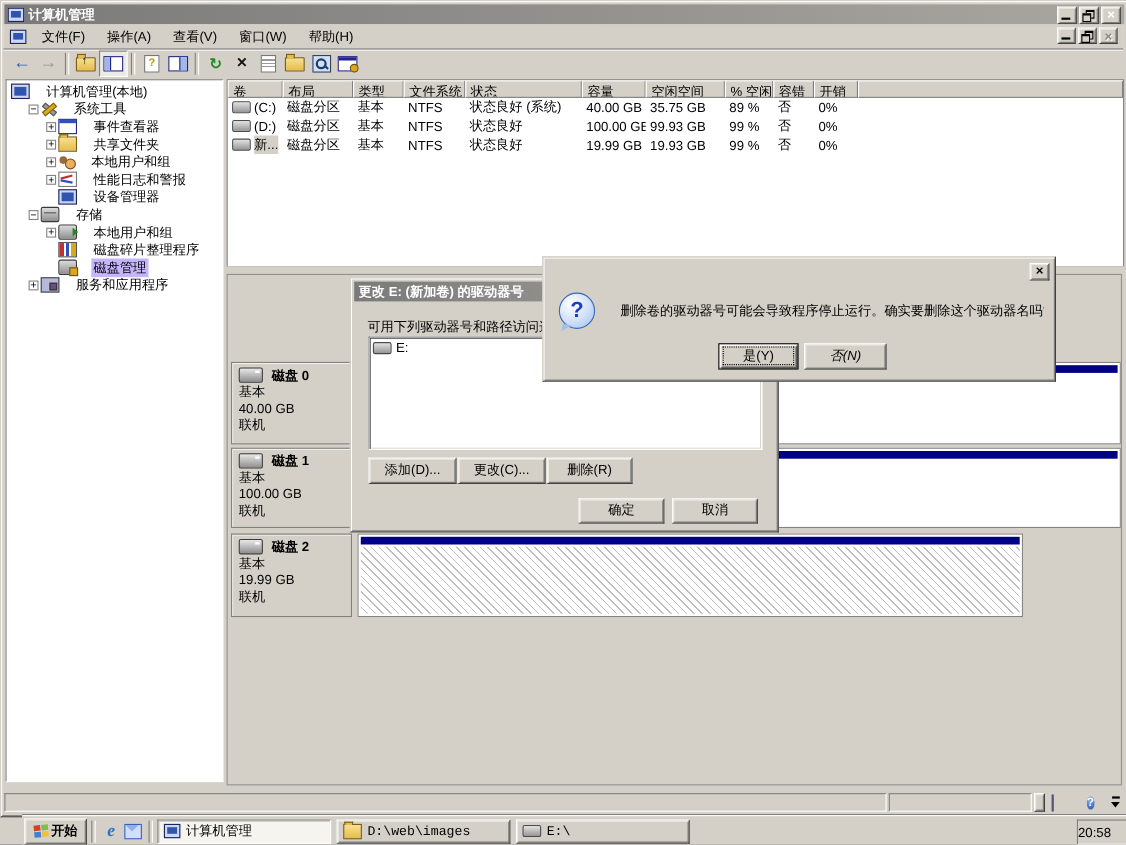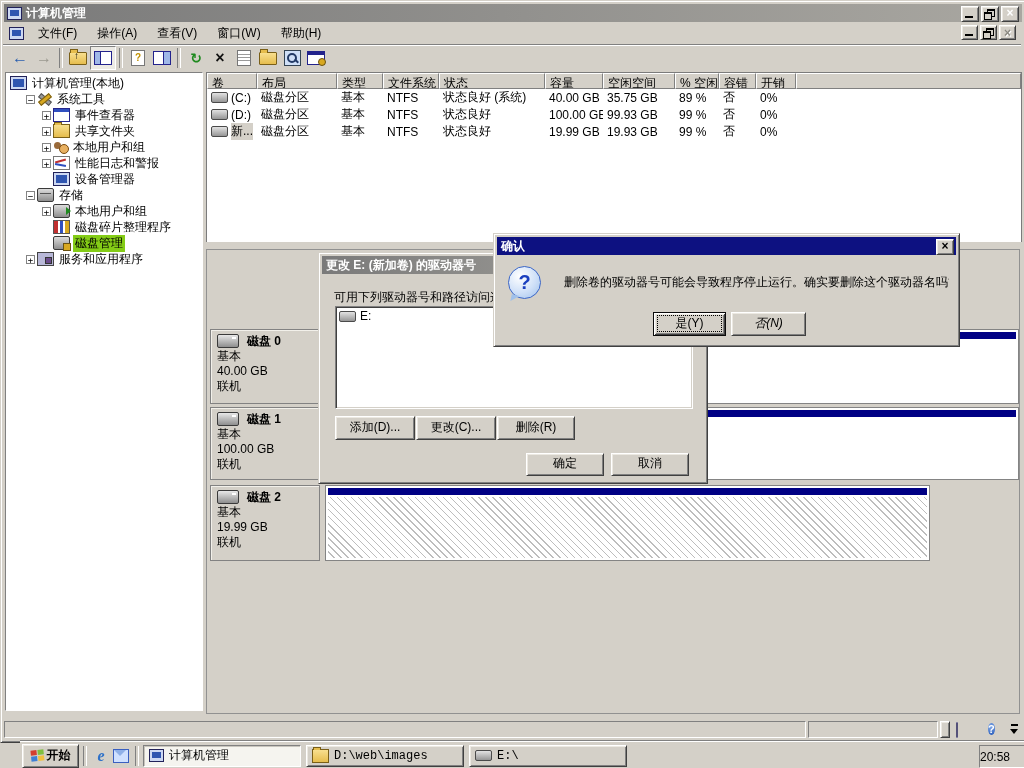--- a/index.html
+++ b/index.html
@@ -80,29 +80,29 @@
   .ti-defrag{background:#fff;border:1px solid #555;background-image:linear-gradient(90deg,#c03030 1px 4px,#0000 4px 6px,#3050c0 6px 9px,#0000 9px 11px,#d8a820 11px 14px);}
   .ti-diskmgmt::after{content:"";position:absolute;right:-2px;bottom:-2px;width:6px;height:6px;background:#d8a820;border:1px solid #6a5210;}
   .ti-services{background:#b8b8d8;border:1px solid #444;}
   .ti-services::after{content:"";position:absolute;right:1px;bottom:1px;width:5px;height:5px;background:#6a4a8a;border:1px solid #333;}
   
   .client{position:absolute;left:3px;top:69px;width:1018px;height:644px;background:#D4D0C8;}
   .tree-panel{position:absolute;left:1px;top:2px;width:198px;height:639px;background:#fff;overflow:hidden;padding-top:2px;box-sizing:border-box;}
   .tree-row{display:flex;align-items:center;height:16px;white-space:nowrap;}
   .exp{width:9px;height:9px;flex:none;border:1px solid #848484;background:#fff;font:9px/8px "DejaVu Sans Mono",monospace;text-align:center;margin-right:2px;box-sizing:border-box;}
   .exp-sp{width:11px;flex:none;}
-  .tlabel{padding:0 2px;margin-left:3px;}
-  .tlabel.sel{background:#84cc16;}
+  .tlabel{padding:0 2px;margin-left:13px;}
+  .tlabel.sel{background:#c4b5fd;}
   .vol-pane{position:absolute;left:202px;top:2px;width:814px;height:169px;background:#fff;border:1px solid #7b7b7b;overflow:hidden;}
   .vh-row{display:flex;height:16px;}
   .vh{box-sizing:border-box;border:1px solid;border-color:#fff #808080 #808080 #fff;background:#D4D0C8;padding:1px 0 0 4px;white-space:nowrap;overflow:hidden;}
   .vfill{flex:1;}
   .vr{display:flex;height:17px;align-items:center;}
   .vc{box-sizing:border-box;padding-left:4px;white-space:nowrap;overflow:hidden;display:flex;align-items:center;gap:3px;}
-  .c0{width:50px}.c1{width:80px}.c2{width:46px}.c3{width:56px}.c4{width:106px}.c5{width:58px}.c6{width:72px}.c7{width:44px}.c8{width:37px}.c9{width:40px}
+  .c0{width:50px}.c1{width:64px}.c2{width:46px}.c3{width:56px}.c4{width:106px}.c5{width:58px}.c6{width:72px}.c7{width:44px}.c8{width:37px}.c9{width:40px}
   .vname.sel{background:#D4D0C8;}
   .splitter{position:absolute;left:202px;top:172px;width:816px;height:7px;background:#D4D0C8;}
   .disk-pane{position:absolute;left:202px;top:179px;width:814px;height:465px;background:#D4D0C8;border:1px solid #919191;box-sizing:border-box;overflow:hidden;}
   .band{position:absolute;left:3px;width:806px;}
   .dinfo{position:absolute;left:0;top:0;width:110px;height:100%;background:#D4D0C8;border:1px solid #828282;box-shadow:inset 1px 1px 0 #f2f0ea;box-sizing:border-box;padding:4px 0 0 6px;}
   .dinfo .dhead{display:flex;gap:8px;font-weight:bold;}
   .dinfo div{line-height:15px;}
   .part{position:absolute;top:0;height:100%;box-sizing:border-box;border:1px solid #848484;background:#fff;padding:2px;}
   .pstripe{height:7px;background:#000084;}
   .pbody{position:absolute;left:2px;right:2px;top:11px;bottom:2px;}
@@ -431,23 +431,20 @@
         </div>
       </div>
     <span class="btn b-add">添加(D)...</span>
     <span class="btn b-chg">更改(C)...</span>
     <span class="btn b-rem">删除(R)</span>
     <span class="btn b-ok">确定</span>
     <span class="btn b-cancel">取消</span>
   </div>
 
   <div class="dlg" id="confirm-dlg">
-    <div class="dlg-title navy">
-      <span>确认</span>
-    </div>
     <span class="cap btn g-x xbtn"></span>
     <div class="qicon">?</div>
     <div class="msg">删除卷的驱动器号可能会导致程序停止运行。确实要删除这个驱动器名吗?</div>
     <span class="b-yes">
         <span class="foc">是(Y)</span>
       </span>
     <span class="btn b-no">否(N)</span>
   </div>
 
   <div class="taskbar">

